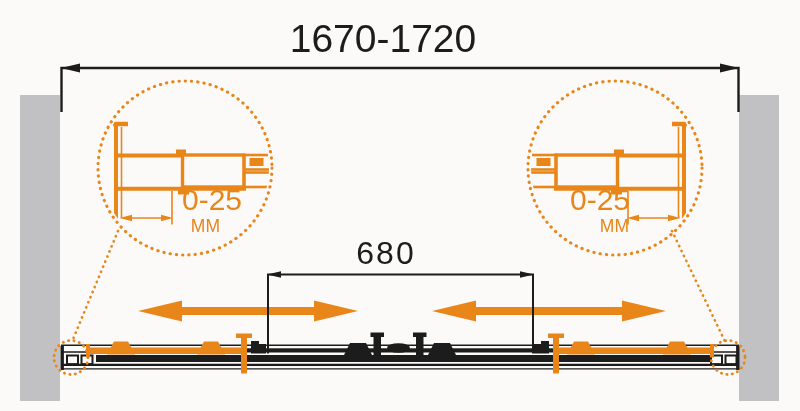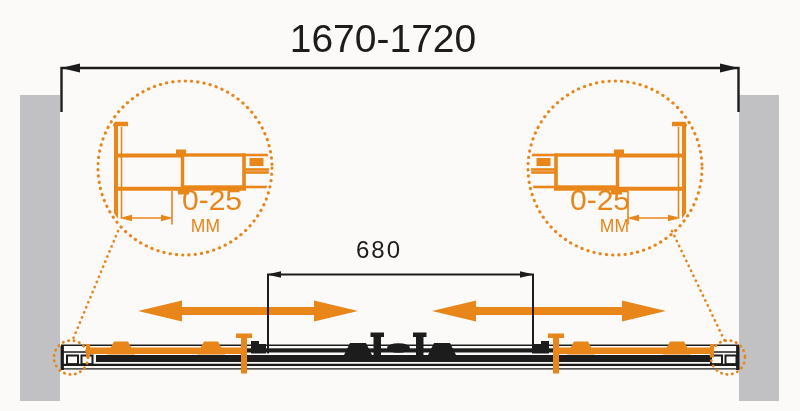--- a/index.html
+++ b/index.html
@@ -3,21 +3,21 @@
 <meta charset="utf-8">
 <style>
   html,body{margin:0;padding:0;}
   body{width:800px;height:411px;overflow:hidden;
        font-family:"Liberation Sans",sans-serif;}
   #stage{position:relative;width:800px;height:411px;background:#FBFAF9;}
   #linework{position:absolute;left:0;top:0;width:800px;height:411px;}
   .dim-label{position:absolute;color:#1C1C1C;text-align:center;
              white-space:nowrap;line-height:1.05;}
   .dim-label.main{left:283px;top:19px;width:200px;font-size:39px;}
-  .dim-label.mid{left:334px;top:237px;width:90px;font-size:24px;letter-spacing:2px;}
+  .dim-label.mid{left:341px;top:237px;width:90px;font-size:32px;letter-spacing:2px;}
   .detail-label{position:absolute;color:#E8861A;text-align:right;
                 white-space:nowrap;line-height:1.0;}
   .range-l{left:170px;top:185px;width:72px;font-size:30px;}
   .unit-l{left:168px;top:218px;width:52px;font-size:17.5px;}
   .range-r{left:558px;top:185px;width:72px;font-size:30px;}
   .unit-r{left:577px;top:218px;width:52px;font-size:17.5px;}
 </style>
 </head>
 <body>
 

